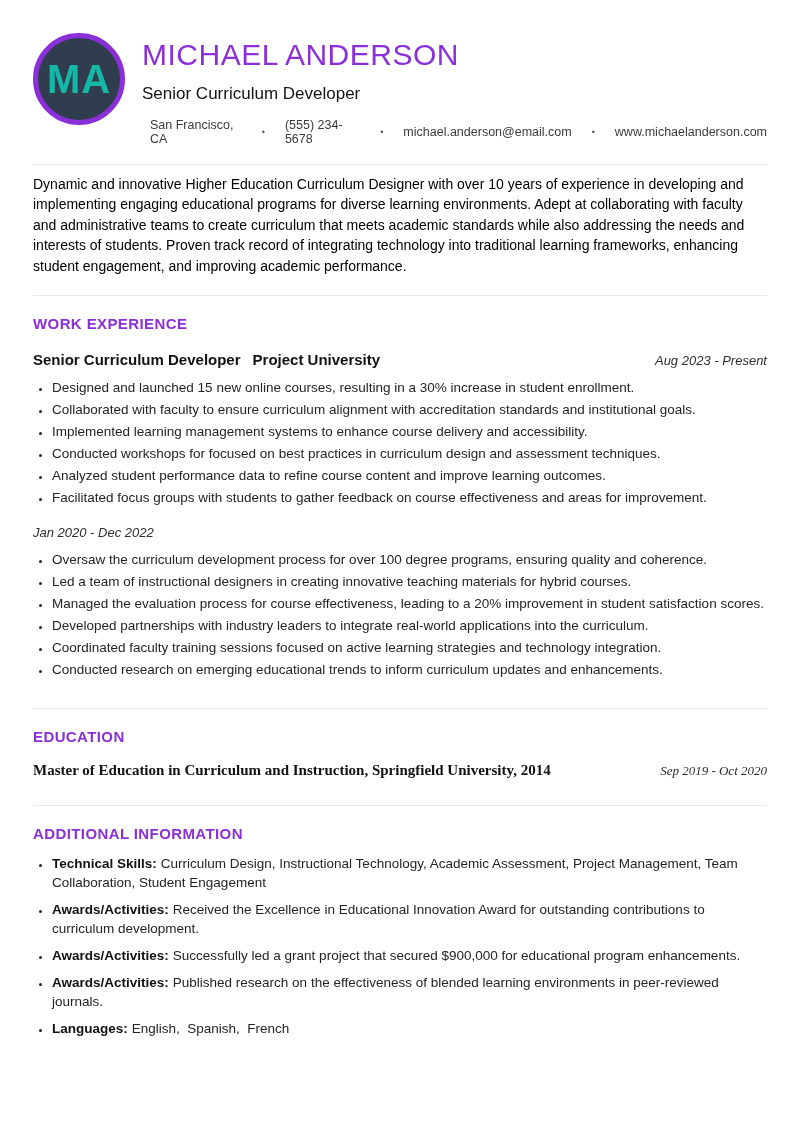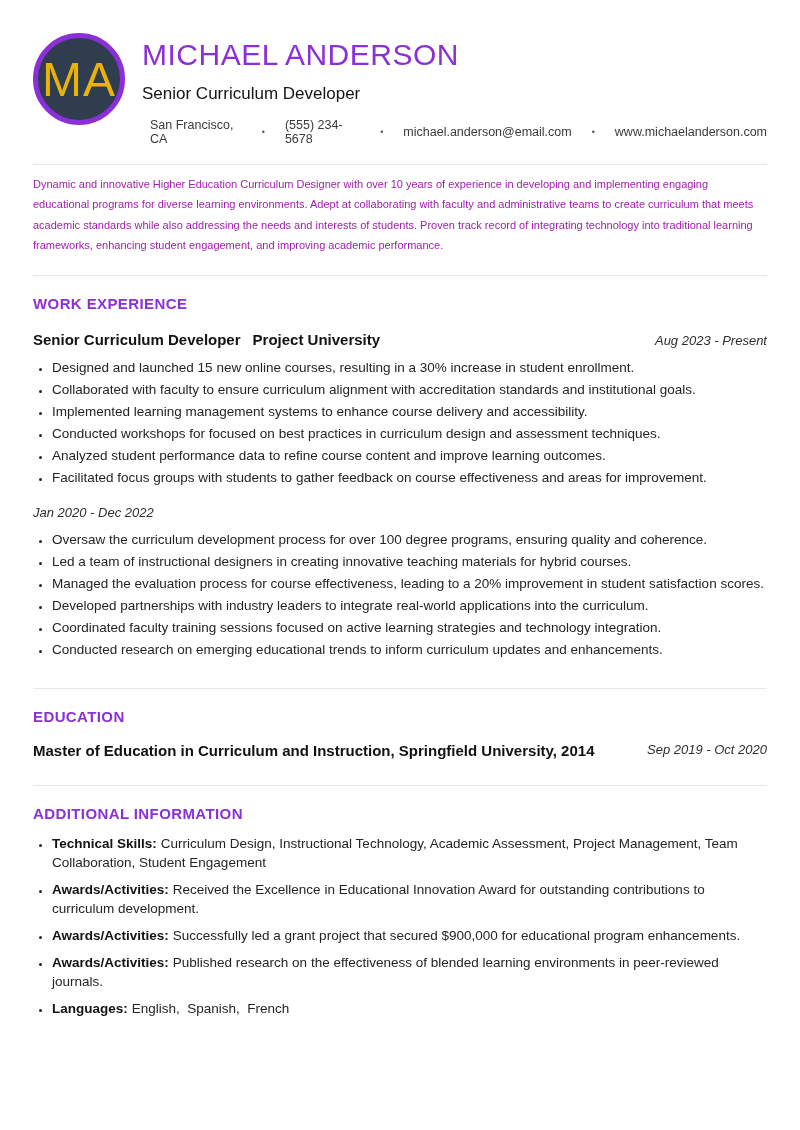--- a/index.html
+++ b/index.html
@@ -15,51 +15,51 @@
 
   
   .header { display: flex; align-items: flex-start; padding: 30px 33px 0 33px; }
   .avatar {
     flex: 0 0 auto;
     width: 92px; height: 92px; border-radius: 50%;
     background: #303D4F; border: 5px solid #8B2FD9;
     display: flex; align-items: center; justify-content: center;
     margin-top: 3px;
   }
-  .avatar-initials { color: #eab308; font-size: 48px; font-weight: 400; letter-spacing: 1px; }
+  .avatar-initials { color: #14b8a6; font-size: 40px; font-weight: 700; letter-spacing: 1px; }
   .header-text { margin-left: 17px; padding-top: 8px; min-width: 0; }
   .name { margin: 0; font-size: 30px; font-weight: 400; color: #8B2FD9; letter-spacing: 0.5px; }
   .subtitle { margin-top: 12px; font-size: 17px; font-weight: 500; color: #141414; }
   .contact { margin-top: 14px; margin-left: 8px; display: flex; align-items: center; gap: 20px; font-size: 12.5px; color: #3a3a3a; }
   .contact .sep { font-size: 9px; color: #555; }
 
   
   .divider { border: none; border-top: 1px solid #e8e8e8; margin: 0 33px; }
   .divider.d1 { margin-top: 18px; }
   .divider.d2 { margin-top: 19px; }
   .divider.d3 { margin-top: 30px; }
   .divider.d4 { margin-top: 26px; }
 
   
   .section { padding: 0 33px; }
   .section-heading { margin: 19px 0 0 0; font-size: 15px; font-weight: 700; color: #8B2FD9; letter-spacing: 0.4px; }
 
-  .summary-text { margin: 9px 0 0 0; font-size: 11px; line-height: 20.4px; color: #a21caf; }
+  .summary-text { margin: 9px 0 0 0; font-size: 14px; line-height: 20.4px; color: #000000; }
 
   .job-header { display: flex; justify-content: space-between; align-items: baseline; margin-top: 19px; }
   .job-title-group { display: flex; align-items: baseline; }
   .job-title { font-size: 15px; font-weight: 700; color: #121212; }
   .job-company { font-size: 15px; font-weight: 700; color: #121212; margin-left: 12px; }
   .job-dates { font-size: 13px; font-style: italic; color: #2e2e2e; white-space: nowrap; }
 
   ul.bullets { margin: 11px 0 0 0; padding-left: 19px; list-style: disc; }
   ul.bullets li { font-size: 13.5px; line-height: 17px; margin-bottom: 5px; color: #242424; }
   ul.bullets li::marker { font-size: 11px; }
 
-  .edu-row { display: flex; justify-content: space-between; align-items: flex-start; margin-top: 17px; }
+  .edu-row { display: flex; justify-content: space-between; align-items: flex-end; margin-top: 17px; font-family: Liberation Serif, serif; }
   .edu-degree { font-size: 15px; font-weight: 700; color: #121212; }
   .edu-dates { font-size: 13px; font-style: italic; color: #2e2e2e; white-space: nowrap; }
 
   ul.addl { margin: 12px 0 0 0; padding-left: 19px; list-style: disc; }
   ul.addl li { font-size: 13.5px; line-height: 19px; margin-bottom: 8px; color: #242424; }
   ul.addl li::marker { font-size: 11px; }
   .addl-label { font-weight: 700; color: #121212; margin-right: 4px; }
   .addl-text { white-space: pre-wrap; }
 </style>
 </head>

